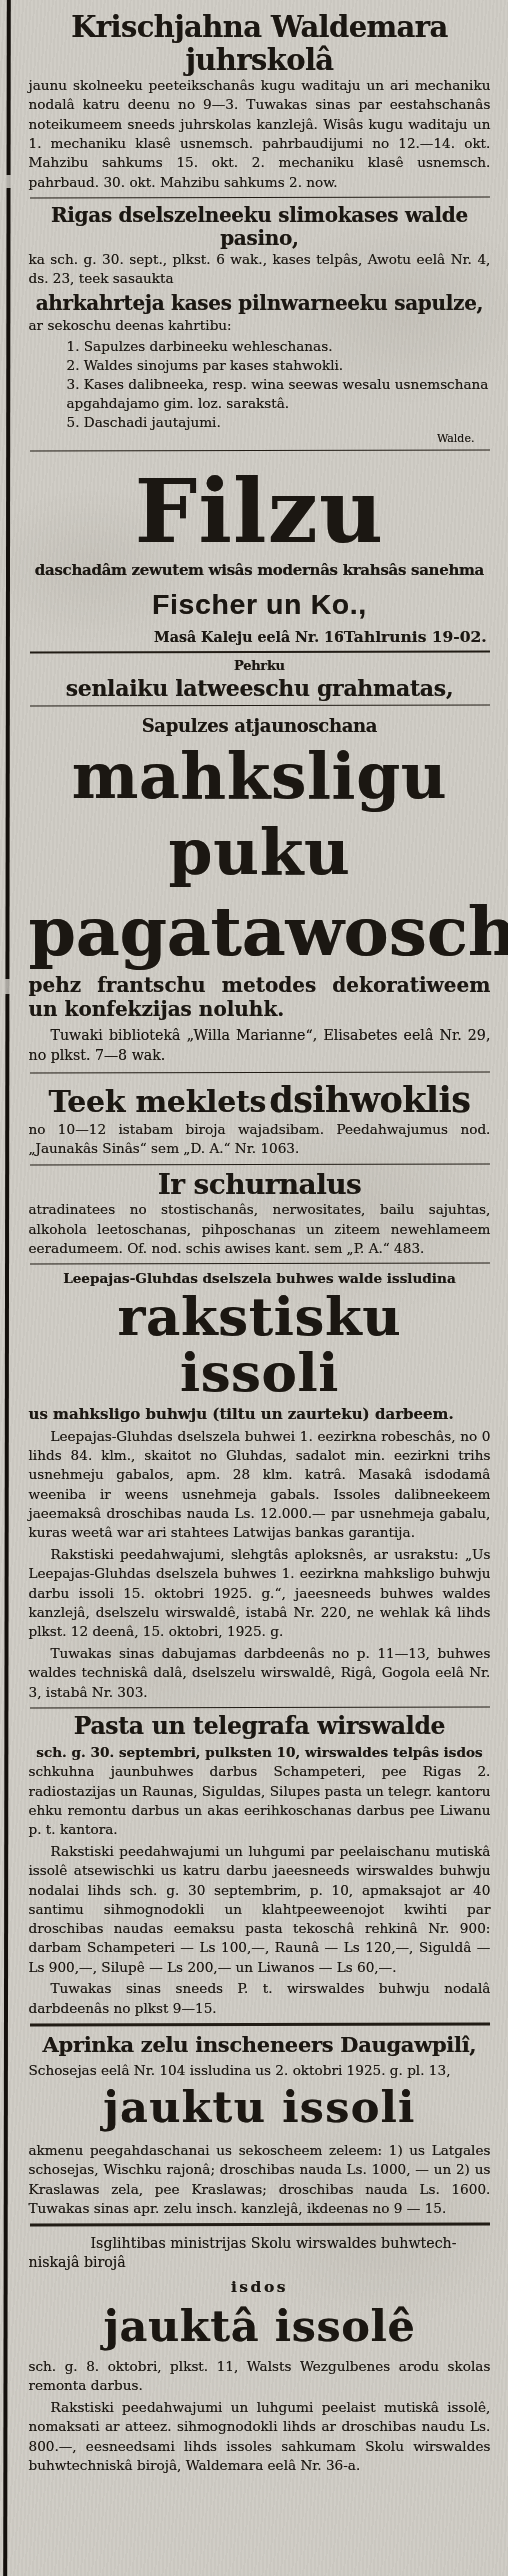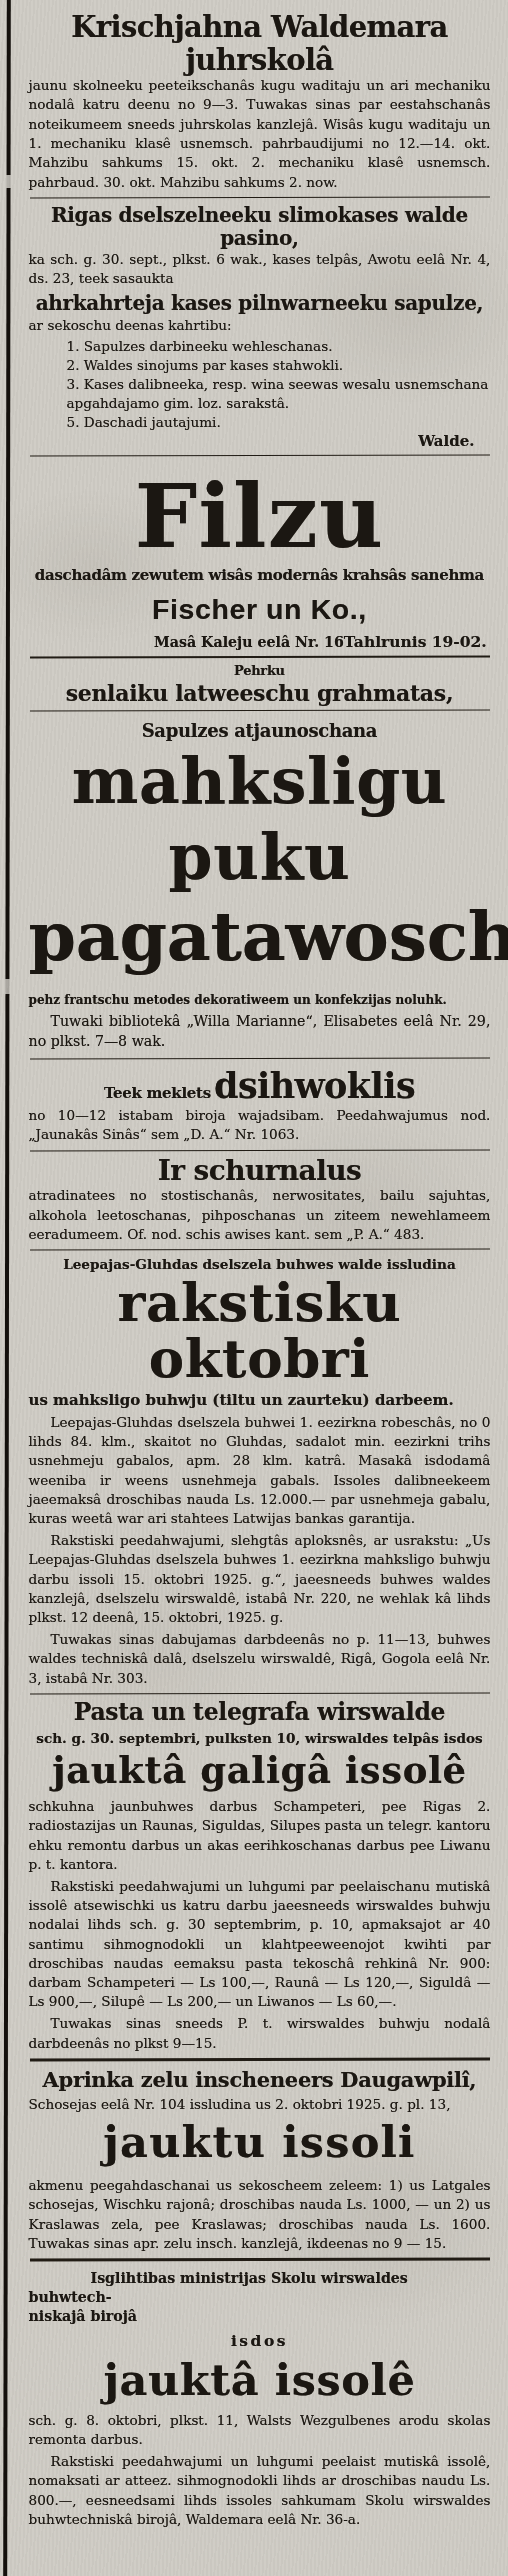--- a/index.html
+++ b/index.html
@@ -32,49 +32,49 @@
   .j{text-align:justify;}
   .body-text{font-size:13.6px;line-height:1.42;}
   .indent{text-indent:22px;}
   .bk{font-weight:bold;letter-spacing:-0.3px;}
   h1,h2,h3,p,div{margin:0;}
   
   .t-jurskola{font-size:29px;line-height:1.12;letter-spacing:-0.6px;margin-top:7.4px;}
   .t-slimokase{font-size:20px;line-height:1.15;margin-top:6.2px;}
   .t-sapulze{font-size:20px;line-height:1.15;margin:3.7px 0 1.2px;}
   .agenda{list-style:none;margin:1.2px 0 0;padding:0 0 0 38px;font-size:13.6px;line-height:1.4;}
-  .sig{text-align:right;font-size:15px;font-weight:bold;padding-right:16px;}
+  .sig{text-align:right;font-size:11px;font-weight:normal;padding-right:16px;}
   .t-filzu{font-size:88px;line-height:1.0;letter-spacing:1.2px;margin-top:16px;}
   .t-filzu-tag{font-size:15px;margin-top:6.2px;}
   .t-fischer{font-family:"Liberation Sans",sans-serif;font-size:28.5px;letter-spacing:0.6px;margin-top:8.7px;font-weight:bold;}
   .addr-row{display:flex;justify-content:flex-end;align-items:baseline;margin:6.2px 3.7px 1.2px;}
   .addr-l{font-size:14.2px;font-weight:bold;}
   .addr-r{font-size:15.5px;font-weight:bold;}
   .t-pehrku-k{font-size:13px;margin-top:5px;}
   .t-pehrku{font-size:22px;line-height:1.1;margin-top:2.5px;letter-spacing:-0.3px;}
   .pehrku-body{font-size:13px;font-weight:bold;line-height:1.3;margin-top:3.7px;}
   .t-puku-k{font-size:18px;margin-top:8.7px;}
   .t-puku1{font-size:63px;line-height:1.2;letter-spacing:0.6px;margin-top:3.7px;}
   .t-puku2{font-size:68px;line-height:1.15;margin-top:1.2px;}
-  .puku-sub{font-size:12px;font-weight:bold;margin-top:18px;text-align:justify;}
+  .puku-sub{font-size:20px;font-weight:bold;margin-top:3px;text-align:justify;}
   .puku-body{font-size:14.2px;line-height:1.4;margin:5px 0 6.2px;}
-  .t-dsihw-s{font-size:15px;font-weight:bold;letter-spacing:-0.3px;}
+  .t-dsihw-s{font-size:30px;font-weight:bold;letter-spacing:-0.3px;}
   .t-dsihw-b{font-size:35px;font-weight:bold;letter-spacing:-0.6px;}
   .dsihw-line{margin-top:6.2px;}
   .t-eesp{font-size:28px;line-height:1.1;margin-top:5px;letter-spacing:-0.6px;}
   .kicker{font-size:13.6px;font-weight:bold;margin-top:6.2px;}
   .t-rakst{font-size:53px;line-height:1.05;letter-spacing:0.6px;margin:2.5px 0 5px;}
   .sub-bold{font-size:15px;font-weight:bold;margin-bottom:3.7px;}
   .t-pasta{font-size:23.5px;line-height:1.1;margin-top:6.2px;letter-spacing:-0.3px;}
   .pasta-intro{font-size:13.6px;font-weight:bold;margin-top:3.7px;}
   .t-galiga{font-size:37px;line-height:1.15;margin:3.7px 0 5px;letter-spacing:0.6px;}
   .t-daug{font-size:21px;line-height:1.1;margin-top:7.4px;}
   .daug-intro{font-size:13.6px;margin-top:5px;}
   .t-jauktu{font-size:43px;line-height:1.25;margin:3.7px 0 6.2px;letter-spacing:1.2px;}
-  .skolu-k{font-size:14.2px;font-weight:bold;line-height:1.35;margin-top:7.4px;}
+  .skolu-k{font-size:14.2px;font-weight:normal;line-height:1.35;margin-top:7.4px;}
   .skolu-k .first{display:block;text-indent:62px;}
   .t-isdos{font-size:15.5px;font-weight:bold;letter-spacing:2.5px;margin-top:5px;}
   .t-jaukta2{font-size:43px;line-height:1.3;letter-spacing:0.6px;margin-top:2.5px;}
   .para{margin-top:2.5px;}
 </style>
 </head>
 <body>
 
 <div class="leftrule"></div>
 
@@ -137,32 +137,31 @@
   <hr class="rule">
 
   <section>
     <h2 class="t-eesp bk c">Ir schurnalus</h2>
     <p class="body-text j">atradinatees no stostischanâs, nerwositates, bailu sajuhtas, alkohola leetoschanas, pihposchanas un ziteem newehlameem eeradumeem. Of. nod. schis awises kant. sem „P. A.“ 483.</p>
   </section>
   <hr class="rule">
 
   <section>
     <div class="kicker c">Leepajas-Gluhdas dselszela buhwes walde issludina</div>
-    <div class="t-rakst bk c">rakstisku oktobri</div>
+    <div class="t-rakst bk c">rakstisku issoli</div>
     <div class="sub-bold">us mahksligo buhwju (tiltu un zaurteku) darbeem.</div>
     <p class="body-text j indent para">Leepajas-Gluhdas dselszela buhwei 1. eezirkna robeschâs, no 0 lihds 84. klm., skaitot no Gluhdas, sadalot min. eezirkni trihs usnehmeju gabalos, apm. 28 klm. katrâ. Masakâ isdodamâ weeniba ir weens usnehmeja gabals. Issoles dalibneekeem jaeemaksâ droschibas nauda Ls. 12.000.— par usnehmeja gabalu, kuras weetâ war ari stahtees Latwijas bankas garantija.</p>
     <p class="body-text j indent para">Rakstiski peedahwajumi, slehgtâs aploksnês, ar usrakstu: „Us Leepajas-Gluhdas dselszela buhwes 1. eezirkna mahksligo buhwju darbu issoli 15. oktobri 1925. g.“, jaeesneeds buhwes waldes kanzlejâ, dselszelu wirswaldê, istabâ Nr. 220, ne wehlak kâ lihds plkst. 12 deenâ, 15. oktobri, 1925. g.</p>
     <p class="body-text j indent para">Tuwakas sinas dabujamas darbdeenâs no p. 11—13, buhwes waldes techniskâ dalâ, dselszelu wirswaldê, Rigâ, Gogola eelâ Nr. 3, istabâ Nr. 303.</p>
   </section>
   <hr class="rule">
 
   <section>
     <h2 class="t-pasta bk c">Pasta un telegrafa wirswalde</h2>
     <div class="pasta-intro c">sch. g. 30. septembri, pulksten 10, wirswaldes telpâs isdos</div>
-    <div class="t-galiga bk c">jauktâ galigâ issolê</div>
     <p class="body-text j para">schkuhna jaunbuhwes darbus Schampeteri, pee Rigas 2. radiostazijas un Raunas, Siguldas, Silupes pasta un telegr. kantoru ehku remontu darbus un akas eerihkoschanas darbus pee Liwanu p. t. kantora.</p>
     <p class="body-text j indent para">Rakstiski peedahwajumi un luhgumi par peelaischanu mutiskâ issolê atsewischki us katru darbu jaeesneeds wirswaldes buhwju nodalai lihds sch. g. 30 septembrim, p. 10, apmaksajot ar 40 santimu sihmognodokli un klahtpeeweenojot kwihti par droschibas naudas eemaksu pasta tekoschâ rehkinâ Nr. 900: darbam Schampeteri — Ls 100,—, Raunâ — Ls 120,—, Siguldâ — Ls 900,—, Silupê — Ls 200,— un Liwanos — Ls 60,—.</p>
     <p class="body-text j indent para">Tuwakas sinas sneeds P. t. wirswaldes buhwju nodalâ darbdeenâs no plkst 9—15.</p>
   </section>
   <hr class="rule thick">
 
   <section>
     <h2 class="t-daug bk c">Aprinka zelu inscheneers Daugawpilî,</h2>
     <div class="daug-intro">Schosejas eelâ Nr. 104 issludina us 2. oktobri 1925. g. pl. 13,</div>
     <div class="t-jauktu bk c">jauktu issoli</div>

